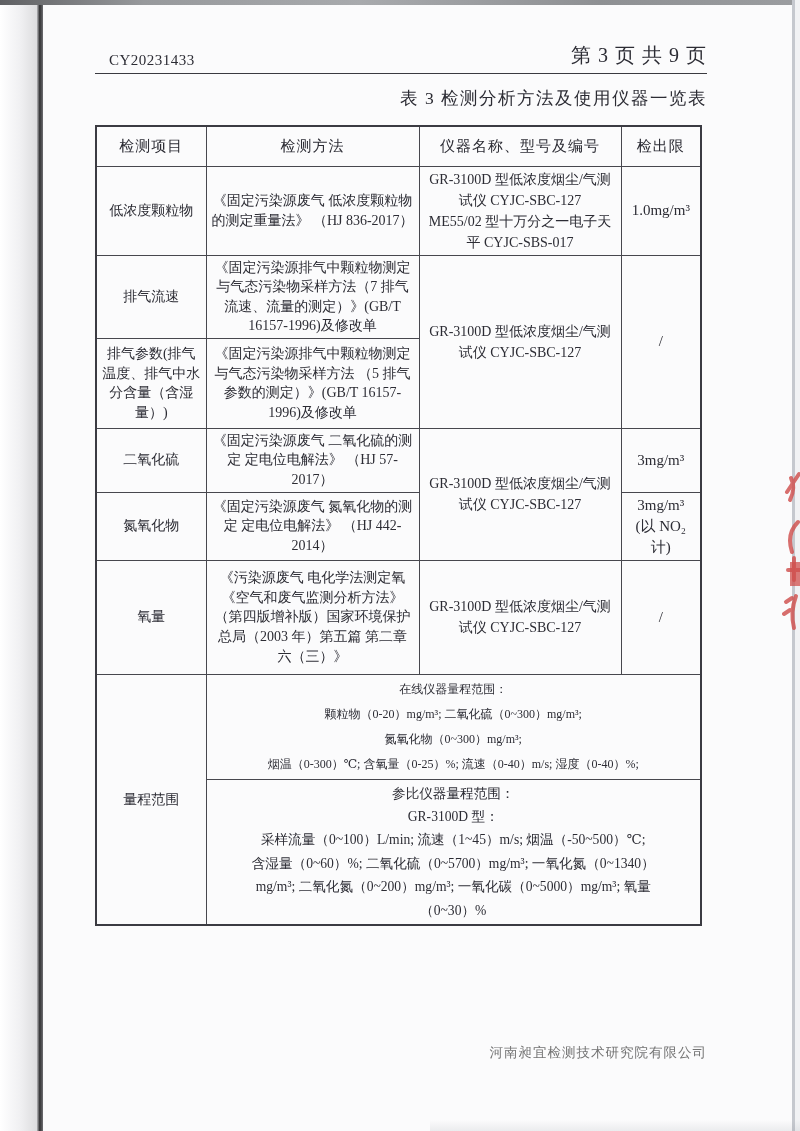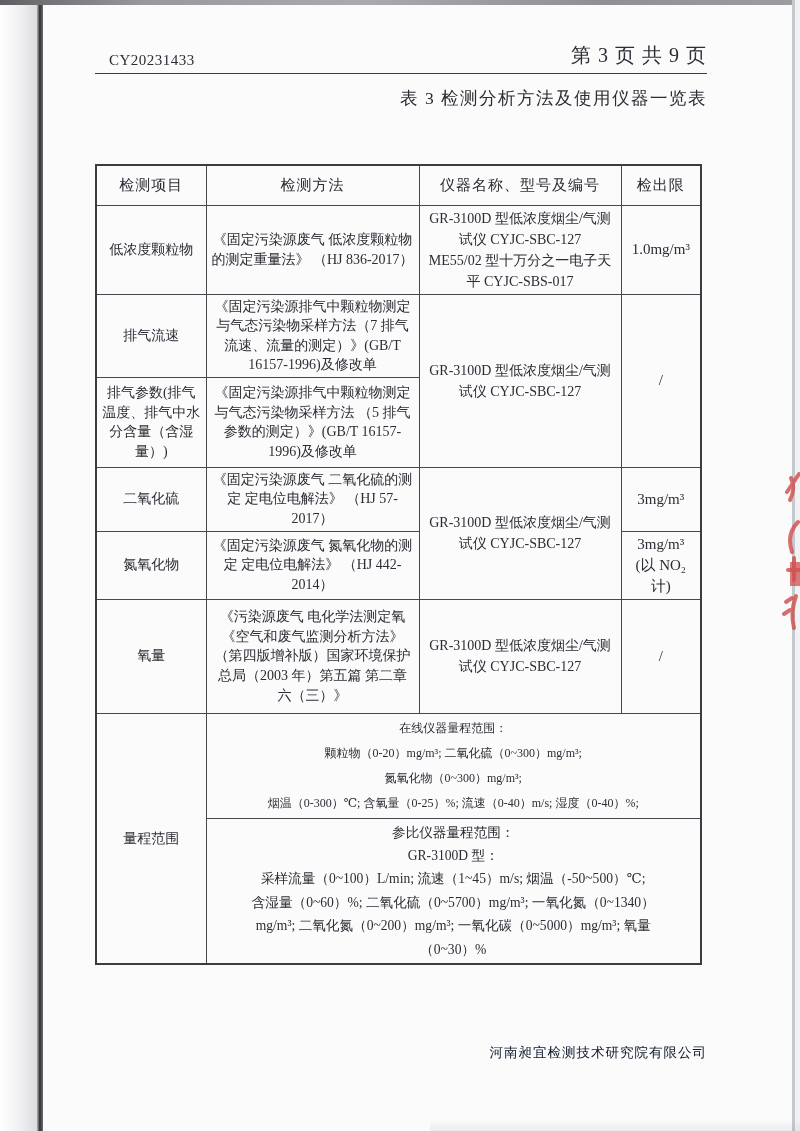--- a/index.html
+++ b/index.html
@@ -28,30 +28,30 @@
   .hdr .pg{font-size:20px;letter-spacing:1px;}
   .title{position:absolute;left:95px;top:86px;width:612px;text-align:right;
     font-size:17.5px;letter-spacing:1.5px;}
   
   table.doc{position:absolute;left:95px;top:125px;width:605px;
     border-collapse:collapse;table-layout:fixed;
     font-size:14px;color:#2c2c34;}
   table.doc td,table.doc th{border:1.3px solid #47474e;padding:2px 4px;
     text-align:center;vertical-align:middle;font-weight:normal;
     line-height:1.4;box-sizing:border-box;overflow:hidden;}
-  table.doc{border:2px solid #3b3b42;margin-top:39px;}
+  table.doc{border:2px solid #3b3b42;}
   th.h{font-size:15px;letter-spacing:1px;}
   .lim{font-size:15px;}
   .rangecell{text-align:left;padding:4px 6px 2px 8px;}
   .rline{white-space:nowrap;font-size:12px;line-height:25px;}
   .rline2{white-space:nowrap;font-size:13.6px;line-height:23.4px;}
   .instr{line-height:1.5;}
   
   .footer{position:absolute;left:95px;top:1044px;width:612px;text-align:right;
-    font-size:13.5px;color:#0f172a;letter-spacing:1px;}
+    font-size:13.5px;color:#737373;letter-spacing:1px;}
   
   .stamp{position:absolute;left:778px;top:430px;width:22px;height:240px;}
 </style>
 </head>
 <body>
 
 <div class="scan">
 
   <div class="under-page"></div>
   <div class="spine-line"></div>

